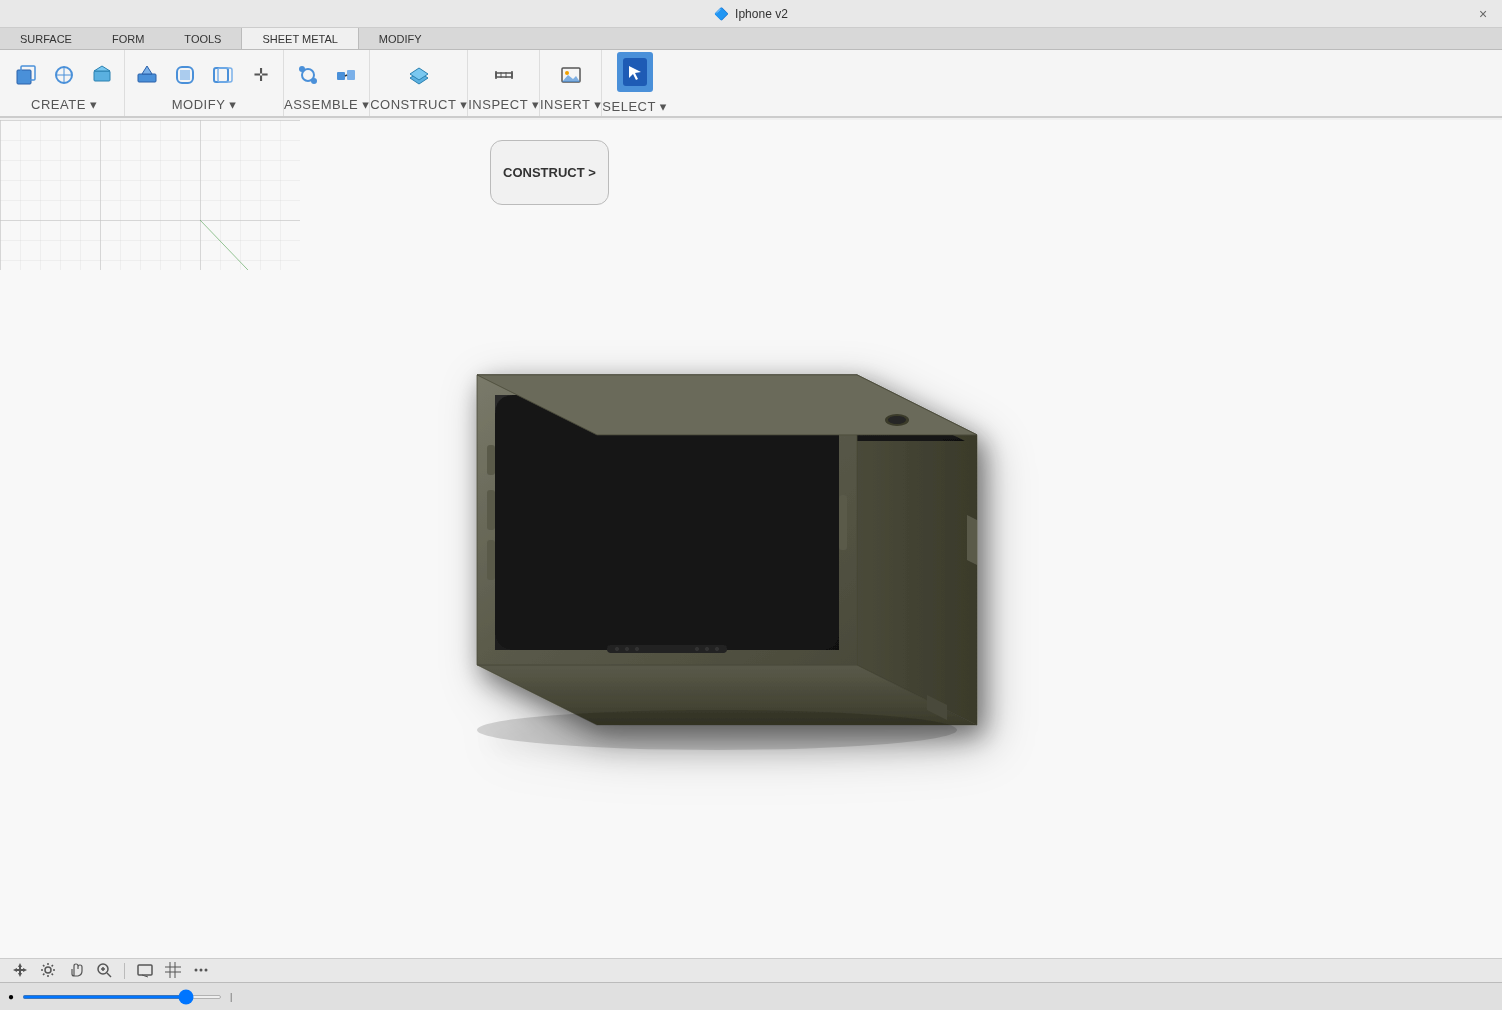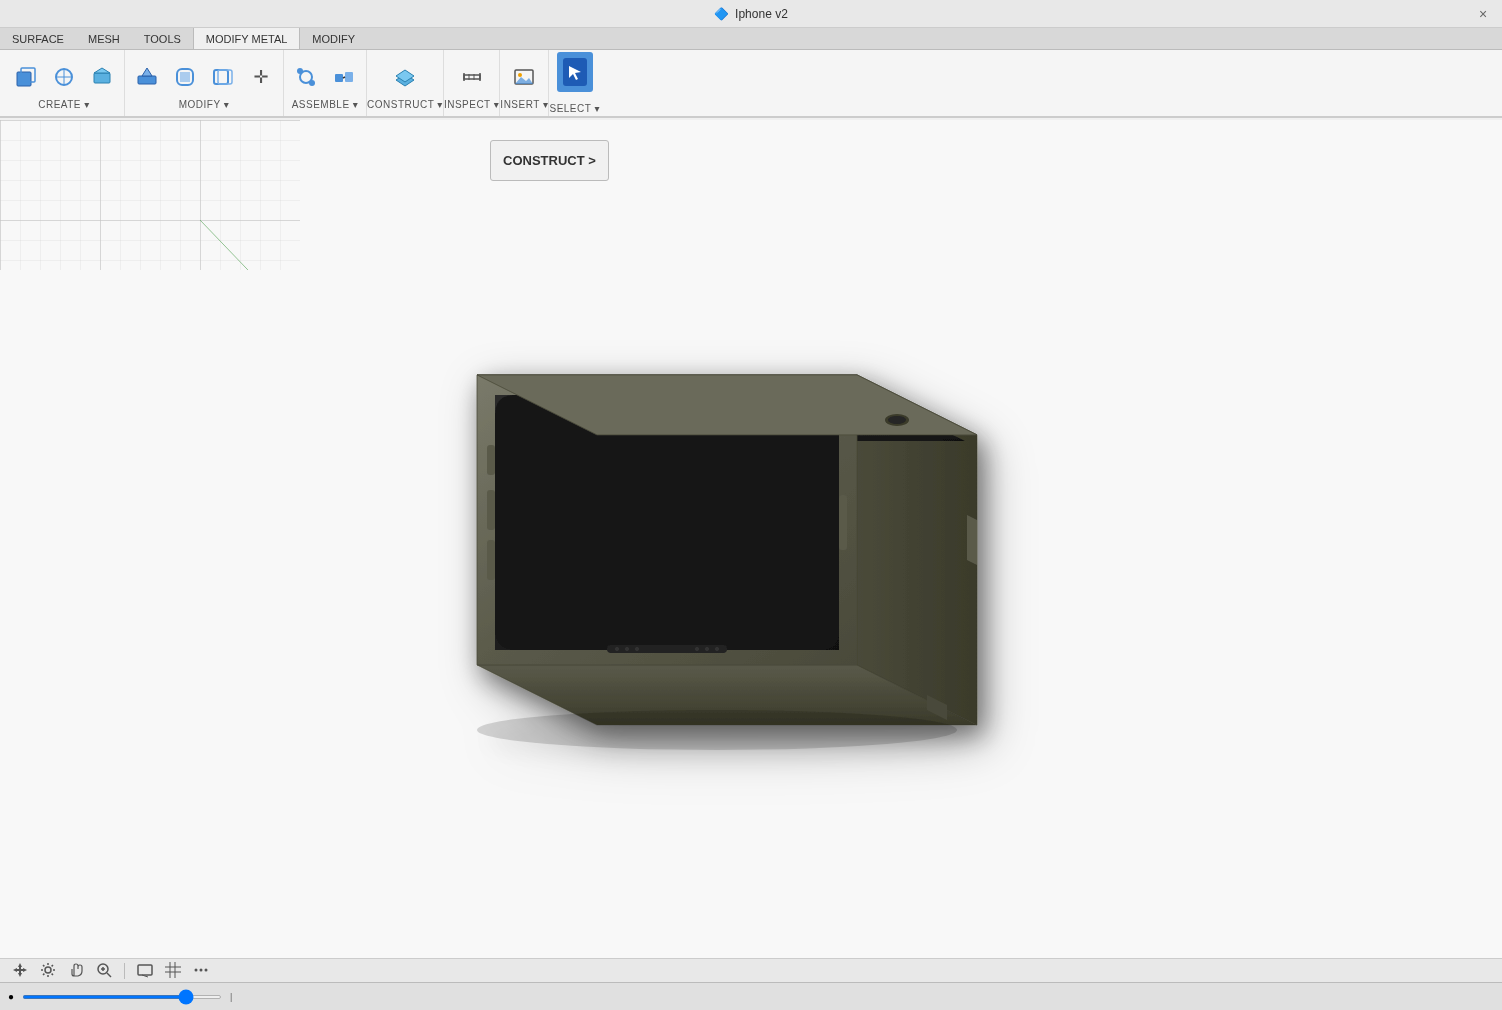--- a/index.html
+++ b/index.html
@@ -49,21 +49,21 @@
     
     #menu-tabs {
       width: 100%;
       height: 22px;
       background: #d8d8d8;
       display: flex;
       align-items: center;
       border-bottom: 1px solid #bbb;
     }
     .menu-tab {
-      padding: 2px 12px;
+      padding: 2px 20px;
       font-size: 11px;
       color: #333;
       cursor: pointer;
       height: 100%;
       display: flex;
       align-items: center;
     }
     .menu-tab.active {
       background: #f0f0f0;
       border-right: 1px solid #bbb;
@@ -90,21 +90,21 @@
       height: 100%;
       justify-content: center;
     }
     .toolbar-group-inner {
       display: flex;
       align-items: center;
       gap: 2px;
       padding: 0 4px;
     }
     .toolbar-group-label {
-      font-size: 10px;
+      font-size: 13px;
       color: #555;
       text-transform: uppercase;
       margin-top: 2px;
       letter-spacing: 0.5px;
     }
     .toolbar-btn {
       width: 36px;
       height: 40px;
       display: flex;
       flex-direction: column;
@@ -190,23 +190,23 @@
 
     
     #construct-indicator {
       position: absolute;
       top: 20px;
       left: 490px;
       font-size: 13px;
       font-weight: bold;
       color: #333;
       background: rgba(240,240,240,0.9);
-      padding: 12px 12px;
+      padding: 24px 12px;
       border: 1px solid #bbb;
-      border-radius: 3px;
+      border-radius: 12px;
     }
 
     
     #undo-bar {
       position: absolute;
       top: 120px;
       left: 0;
       width: 120px;
       height: 26px;
       background: #e8e8e8;
@@ -229,23 +229,23 @@
 <div id="title-bar">
   <div class="title">
     <span style="color:#4a90d9;">🔷</span>
     <span>Iphone v2</span>
   </div>
   <div class="close-btn">×</div>
 </div>
 
 <div id="menu-tabs">
   <div class="menu-tab">SURFACE</div>
-  <div class="menu-tab">MESH</div>
+  <div class="menu-tab">FORM</div>
   <div class="menu-tab">TOOLS</div>
-  <div class="menu-tab active">MODIFY METAL</div>
+  <div class="menu-tab active">SHEET METAL</div>
   <div class="menu-tab">MODIFY</div>
 </div>
 
 <div id="toolbar">
 
   <div class="toolbar-group">
     <div class="toolbar-group-inner">
 
       <div class="toolbar-btn">
         <div class="btn-icon">

